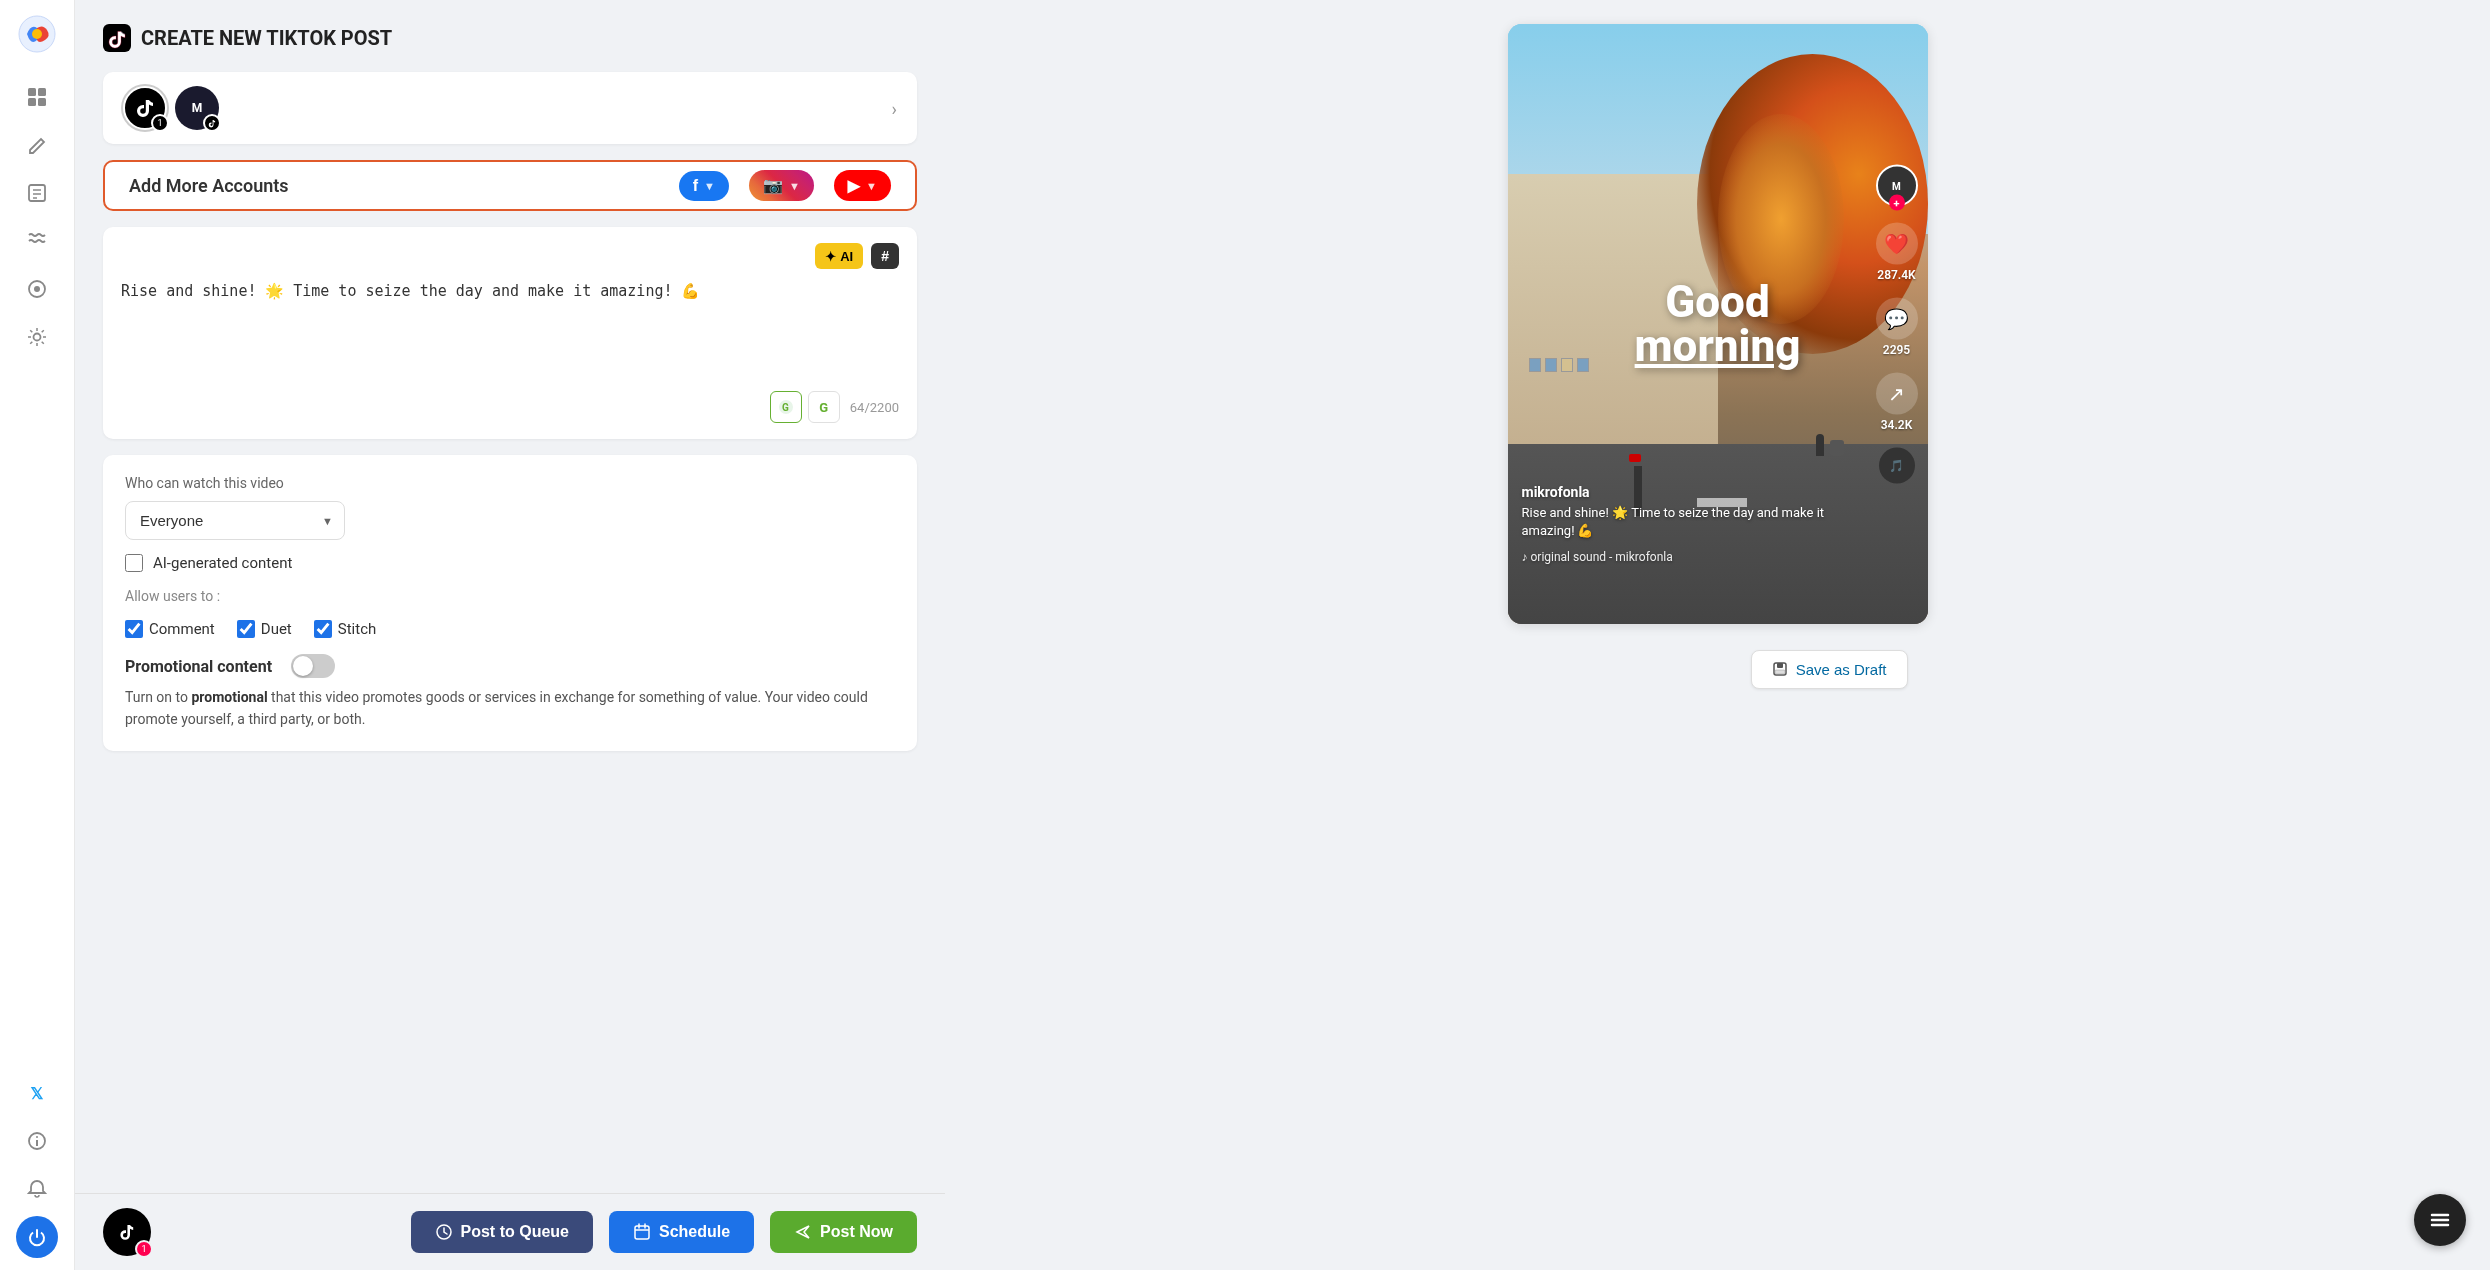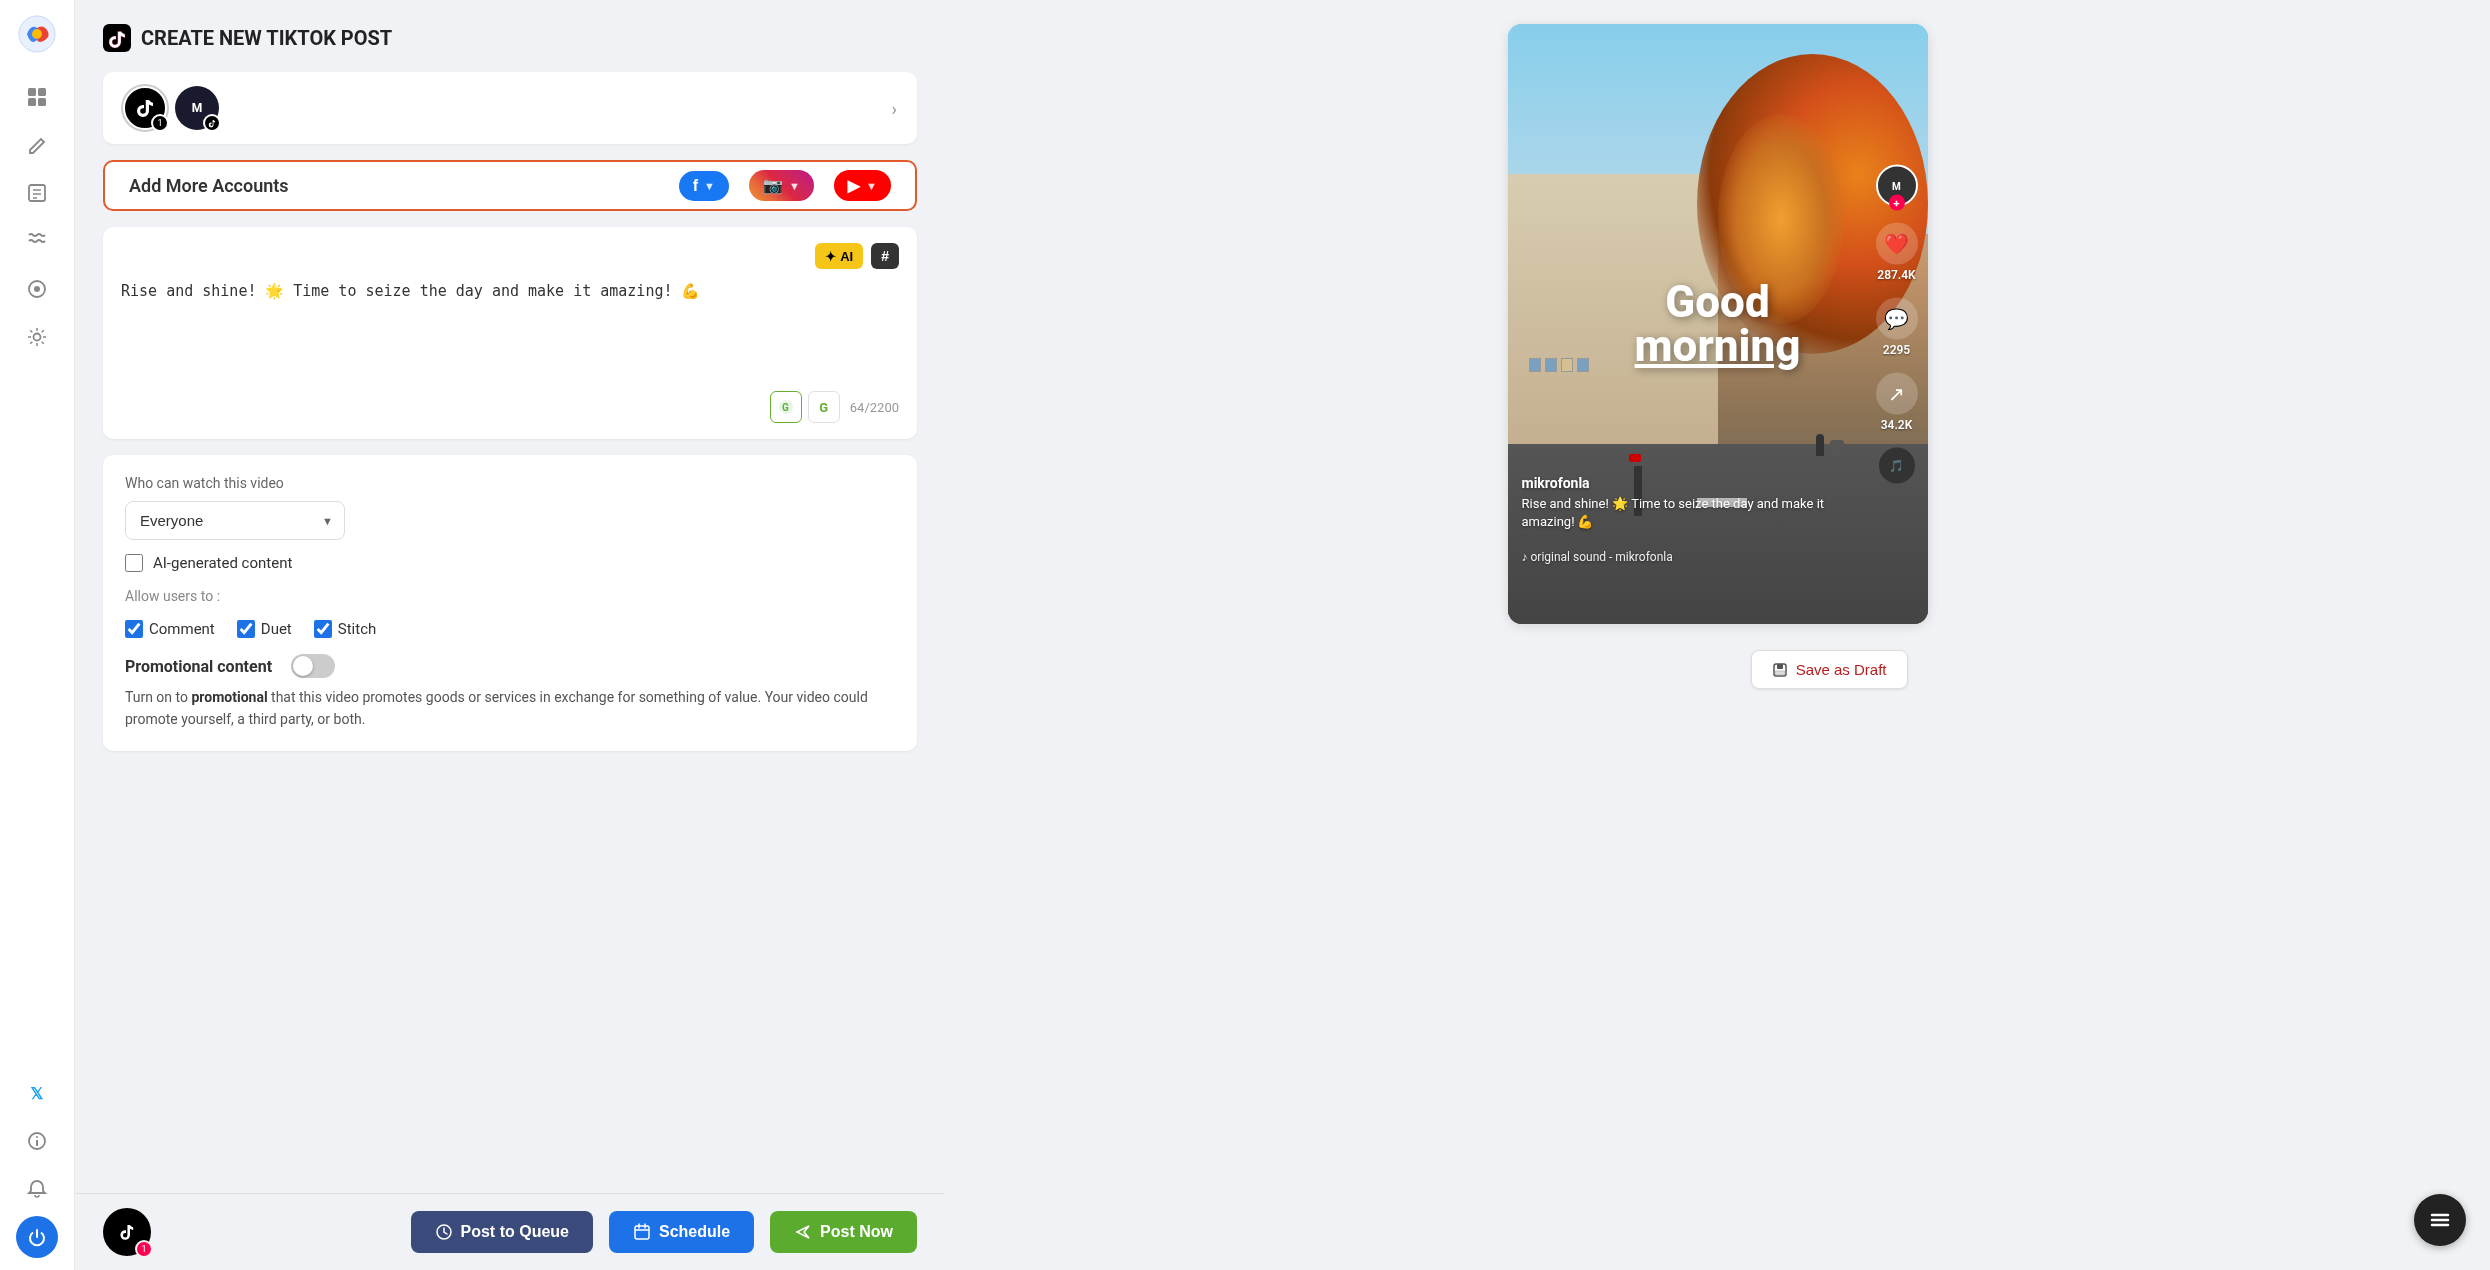--- a/index.html
+++ b/index.html
@@ -487,21 +487,21 @@
       margin-bottom: 4px;
       text-shadow: 0 1px 3px rgba(0,0,0,0.5);
     }
     .preview-caption {
       font-size: 13px;
       line-height: 1.4;
       text-shadow: 0 1px 3px rgba(0,0,0,0.5);
     }
     .preview-song {
       font-size: 12px;
-      margin-top: 19px;
+      margin-top: 10px;
       opacity: 0.9;
       text-shadow: 0 1px 3px rgba(0,0,0,0.5);
     }
     .preview-good-morning {
       position: absolute;
       top: 50%;
       left: 50%;
       transform: translate(-50%, -50%);
       text-align: center;
       color: #fff;
@@ -585,24 +585,24 @@
       justify-content: flex-end;
       padding: 14px 20px;
       background: #f0f2f5;
     }
     .btn-save-draft {
       background: #fff;
       border: 1px solid #ddd;
       border-radius: 8px;
       padding: 10px 20px;
       font-size: 15px;
-      color: #b91c1c;
-      cursor: pointer;
-      display: flex;
-      align-items: flex-end;
+      color: #0369a1;
+      cursor: pointer;
+      display: flex;
+      align-items: flex-start;
       gap: 8px;
       box-shadow: 0 1px 3px rgba(0,0,0,0.08);
     }
 
     
     .fab {
       position: fixed;
       bottom: 24px;
       right: 24px;
       width: 52px;

